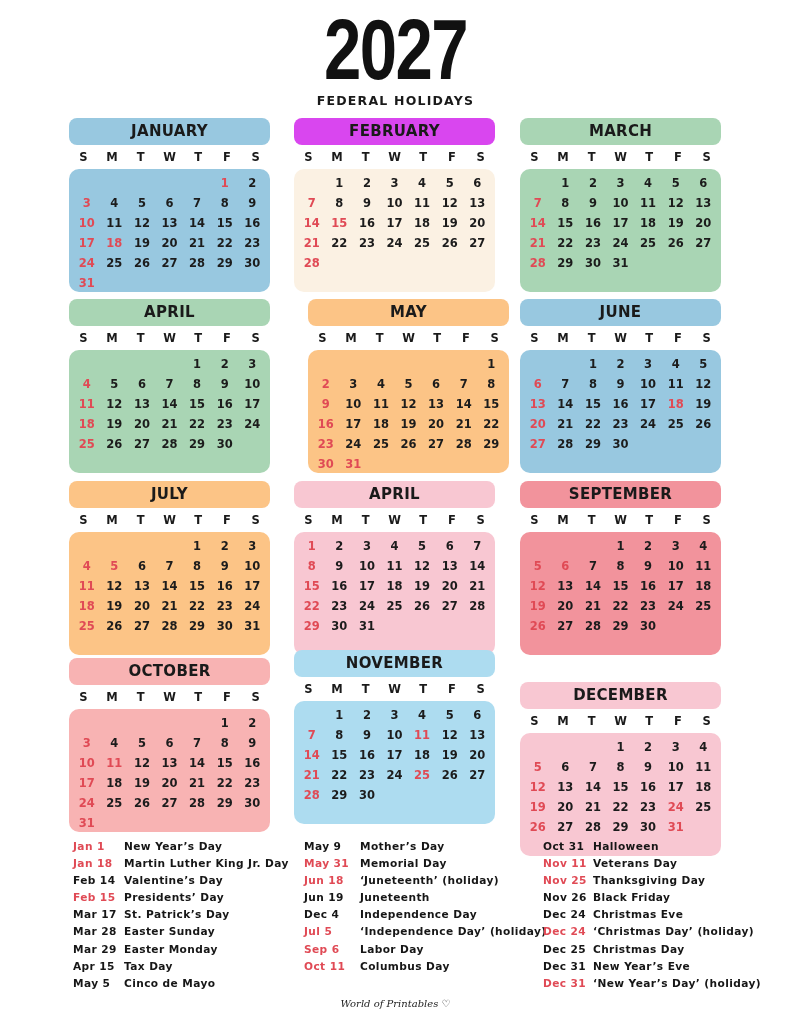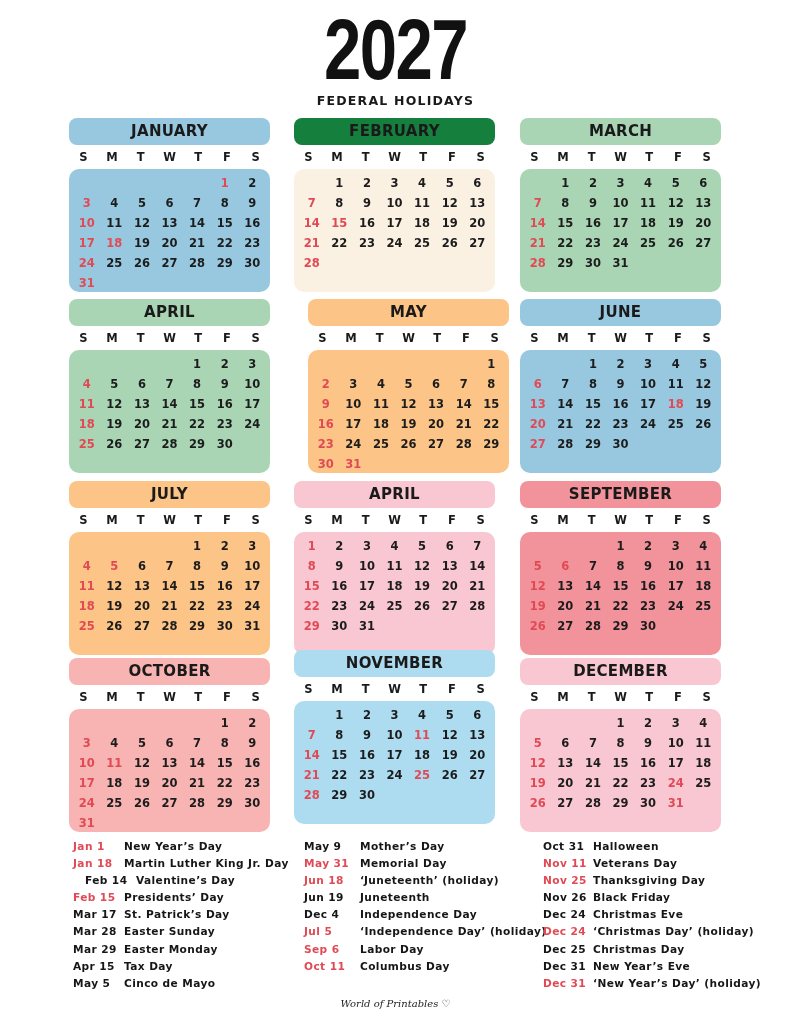--- a/index.html
+++ b/index.html
@@ -86,21 +86,21 @@
           <span class="day">26</span>
           <span class="day">27</span>
           <span class="day">28</span>
           <span class="day">29</span>
           <span class="day">30</span>
           <span class="day red">31</span>
         </div>
       </div>
     </div>
     <div class="month" style="left: 225px; top: 0px;">
-      <div class="mhead" style="background: #15803d;">FEBRUARY</div>
+      <div class="mhead" style="background: #d946ef;">FEBRUARY</div>
       <div class="dow">
         <span>S</span>
         <span>M</span>
         <span>T</span>
         <span>W</span>
         <span>T</span>
         <span>F</span>
         <span>S</span>
       </div>
       <div class="body" style="background: rgb(251, 241, 227); height: 123px;">
@@ -575,21 +575,21 @@
           <span class="day">24</span>
           <span class="day red">25</span>
           <span class="day">26</span>
           <span class="day">27</span>
           <span class="day red">28</span>
           <span class="day">29</span>
           <span class="day">30</span>
         </div>
       </div>
     </div>
-    <div class="month" style="left: 451px; top: 540px;">
+    <div class="month" style="left: 451px; top: 564px;">
       <div class="mhead" style="background: rgb(248, 199, 210);">DECEMBER</div>
       <div class="dow">
         <span>S</span>
         <span>M</span>
         <span>T</span>
         <span>W</span>
         <span>T</span>
         <span>F</span>
         <span>S</span>
       </div>
@@ -631,21 +631,21 @@
           <span class="day red">31</span>
         </div>
       </div>
     </div>
   </div>
 
 <div id="lists">
     <div class="list" style="left: 73px;">
       <div class="lrow"><span class="ldate red" style="width: 51px;">Jan 1</span><span class="lname">New Year’s Day</span></div>
       <div class="lrow"><span class="ldate red" style="width: 51px;">Jan 18</span><span class="lname">Martin Luther King Jr. Day</span></div>
-      <div class="lrow"><span class="ldate" style="width: 51px; margin-left: 12px;">Feb 14</span><span class="lname">Valentine’s Day</span></div>
+      <div class="lrow"><span class="ldate" style="width: 51px;">Feb 14</span><span class="lname">Valentine’s Day</span></div>
       <div class="lrow"><span class="ldate red" style="width: 51px;">Feb 15</span><span class="lname">Presidents’ Day</span></div>
       <div class="lrow"><span class="ldate" style="width: 51px;">Mar 17</span><span class="lname">St. Patrick’s Day</span></div>
       <div class="lrow"><span class="ldate" style="width: 51px;">Mar 28</span><span class="lname">Easter Sunday</span></div>
       <div class="lrow"><span class="ldate" style="width: 51px;">Mar 29</span><span class="lname">Easter Monday</span></div>
       <div class="lrow"><span class="ldate" style="width: 51px;">Apr 15</span><span class="lname">Tax Day</span></div>
       <div class="lrow"><span class="ldate" style="width: 51px;">May 5</span><span class="lname">Cinco de Mayo</span></div>
     </div>
     <div class="list" style="left: 304px;">
       <div class="lrow"><span class="ldate" style="width: 56px;">May 9</span><span class="lname">Mother’s Day</span></div>
       <div class="lrow"><span class="ldate red" style="width: 56px;">May 31</span><span class="lname">Memorial Day</span></div>

